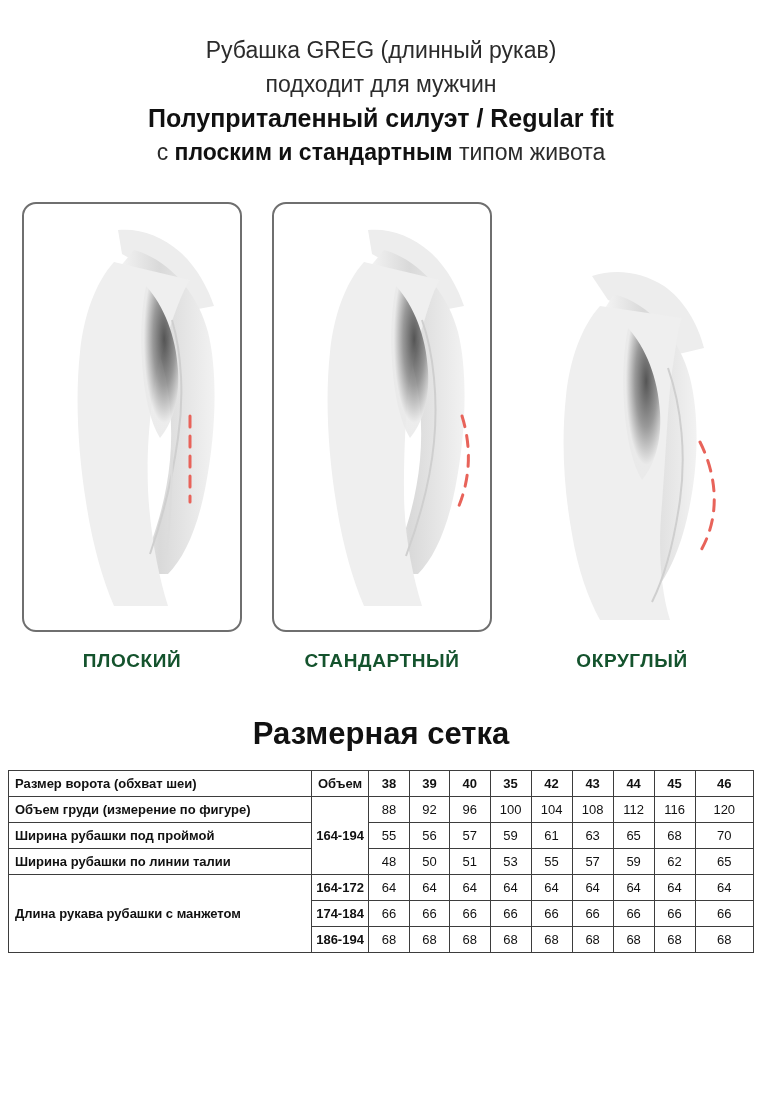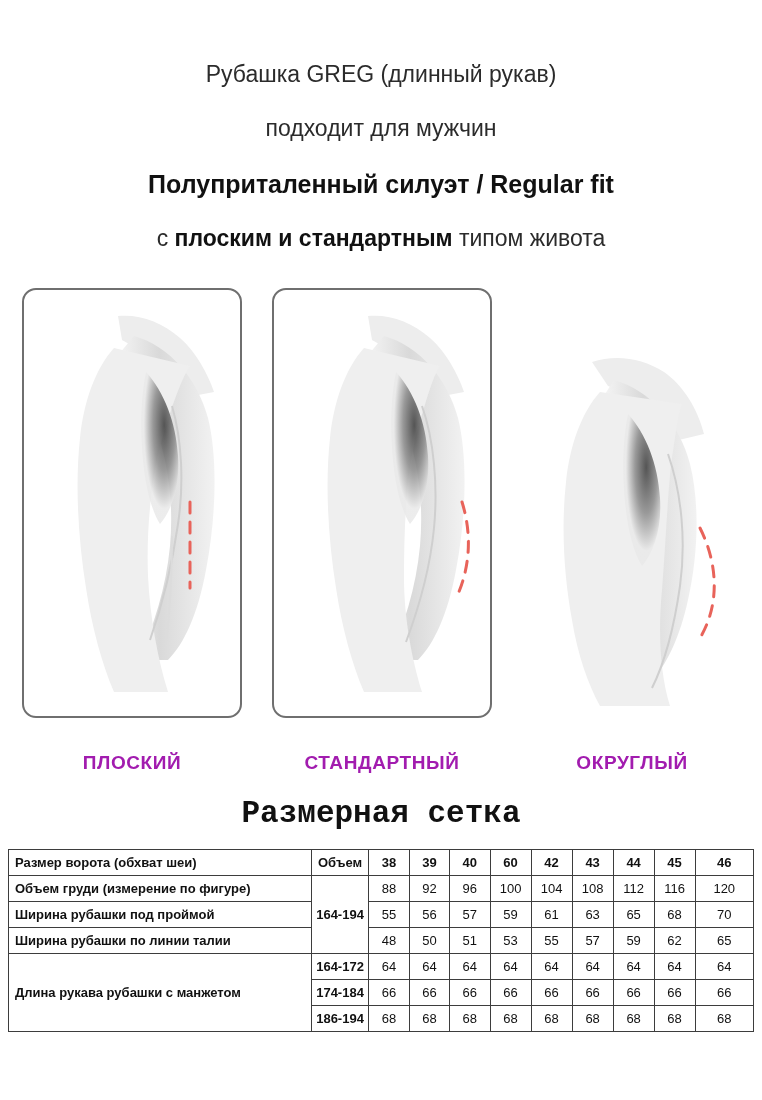--- a/index.html
+++ b/index.html
@@ -17,21 +17,20 @@
     overflow: hidden;
   }
 
   
   .header {
     padding: 36px 20px 0 20px;
     text-align: center;
   }
   .hdr-line {
     line-height: 1.3;
-    margin-top: 24px;
   }
   .hdr-1 {
     font-size: 23px;
     font-weight: 400;
     color: #2b2b2b;
     margin-bottom: 4px;
   }
   .hdr-2 {
     font-size: 25px;
     font-weight: bold;
@@ -69,48 +68,47 @@
     border: 2px solid #6f6f6f;
     border-radius: 14px;
   }
   .fig-nobox .fig-box { border: none; }
   .fig-1 { left: 22px; }
   .fig-2 { left: 272px; }
   .fig-3 { left: 522px; }
 
   .fig-caption {
     position: absolute;
-    top: 464px;
+    top: 448px;
     width: 260px;
     text-align: center;
     font-size: 19px;
     font-weight: bold;
     letter-spacing: 0.6px;
-    color: #a21caf;
+    color: #14532d;
   }
   .cap-1 { left: 2px; }
   .cap-2 { left: 252px; }
   .cap-3 { left: 502px; }
 
   .torso {
     position: absolute;
     left: 0;
     top: 0;
     width: 100%;
     height: 100%;
   }
 
   
   .grid-title {
-    margin-top: 8px;
+    margin-top: 14px;
     text-align: center;
     font-size: 31px;
     font-weight: bold;
     color: #111;
-    font-family: Liberation Mono, monospace;
   }
   .table-wrap {
     margin: 18px 8px 0 8px;
   }
   table.size {
     width: 746px;
     border-collapse: collapse;
     font-size: 13px;
   }
   table.size td {
@@ -238,21 +236,21 @@
 
 <div class="table-wrap">
   <table class="size">
     <tbody>
       <tr>
         <td class="label" style="width:308px">Размер ворота (обхват шеи)</td>
         <td class="rost" style="width:58px">Объем</td>
         <td class="head-num" style="width:42px">38</td>
         <td class="head-num" style="width:42px">39</td>
         <td class="head-num" style="width:42px">40</td>
-        <td class="head-num" style="width:42px">60</td>
+        <td class="head-num" style="width:42px">35</td>
         <td class="head-num" style="width:42px">42</td>
         <td class="head-num" style="width:42px">43</td>
         <td class="head-num" style="width:42px">44</td>
         <td class="head-num" style="width:42px">45</td>
         <td class="head-num" style="width:61px">46</td>
       </tr>
 
       <tr>
         <td class="label">Объем груди (измерение по фигуре)</td>
         <td rowspan="3" class="rost">164-194</td>

